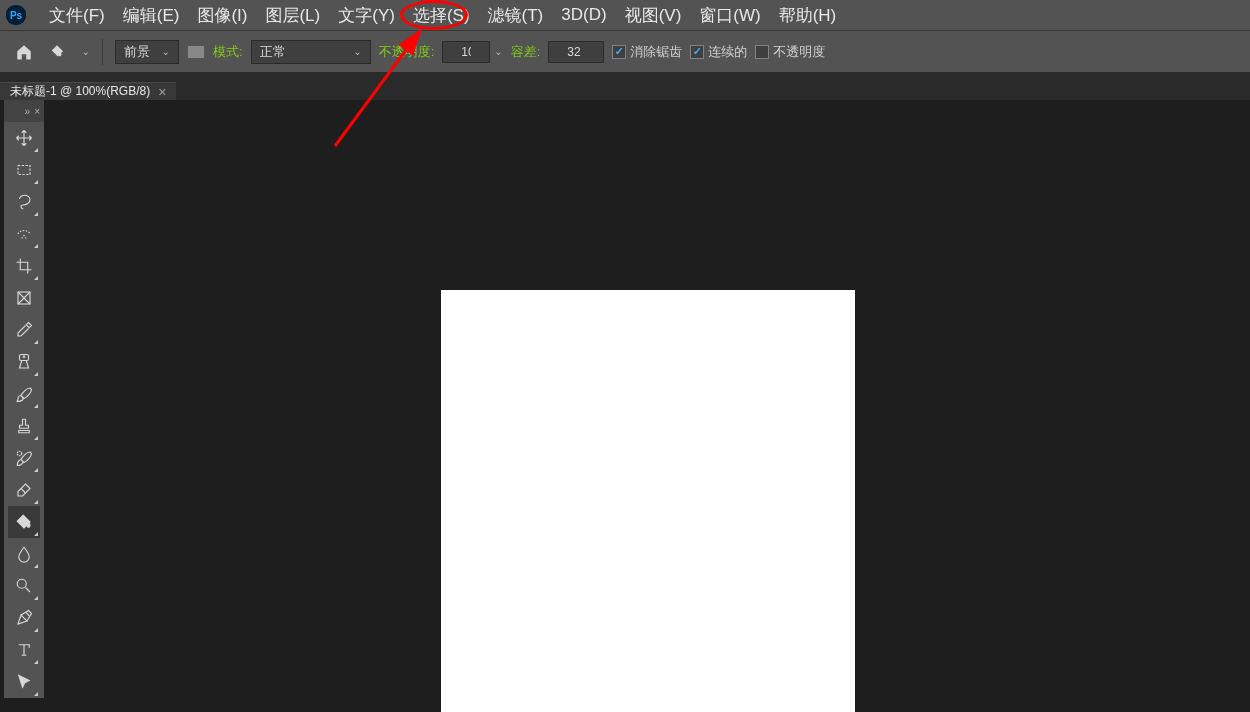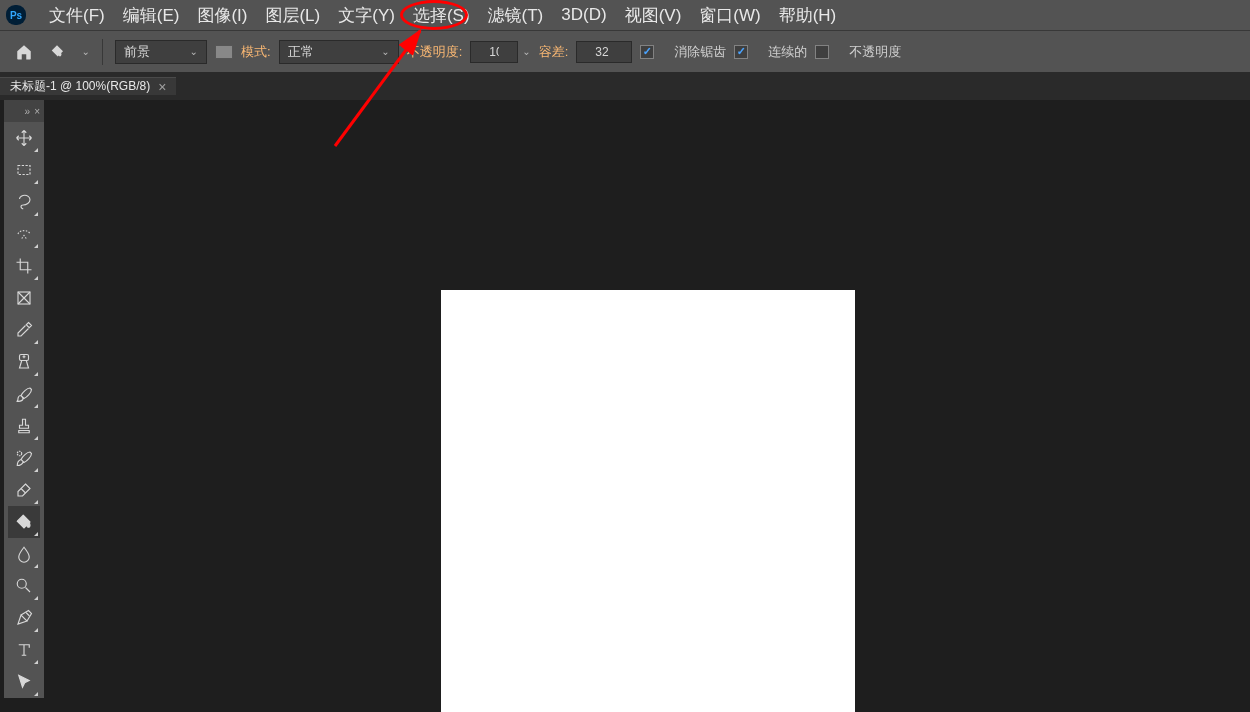--- a/index.html
+++ b/index.html
@@ -9,32 +9,32 @@
 .menubar { height: 30px; background: #535353; display: flex; align-items: center; padding: 0 6px; }
 .ps-logo { width: 20px; height: 20px; background: #001e36; color: #31a8ff; font-weight: bold; font-size: 10px; display: flex; align-items: center; justify-content: center; border-radius: 9px; margin-right: 14px; }
 .menu-item { padding: 4px 9px; cursor: pointer; font-size: 17px; color: #e8e8e8; }
 .highlight-circle { position: absolute; border: 3px solid #ff0000; border-radius: 50%; width: 68px; height: 30px; top: 0px; left: 400px; pointer-events: none; }
 
 
 .optionsbar { height: 42px; background: #535353; display: flex; align-items: center; padding: 0 8px; gap: 8px; border-top: 1px solid #383838; }
 .home-btn { width: 32px; height: 28px; display: flex; align-items: center; justify-content: center; cursor: pointer; }
 .tool-preset { width: 42px; height: 28px; display: flex; align-items: center; justify-content: center; gap: 2px; cursor: pointer; }
 .divider { width: 1px; height: 26px; background: #383838; margin: 0 4px; }
-.opt-label { font-size: 13px; color: #fdba74; text-align: center; }
+.opt-label { font-size: 13px; color: #84cc16; text-align: center; }
 .opt-select { height: 24px; background: #3f3f3f; border: 1px solid #2a2a2a; color: #d8d8d8; padding: 0 8px; display: flex; align-items: center; font-size: 13px; cursor: pointer; }
-.opt-select.fg { width: 92px; }
+.opt-select.fg { width: 64px; }
 .opt-select.mode { width: 120px; text-align: center; }
 .opt-input { width: 48px; height: 22px; background: #3f3f3f; border: 1px solid #2a2a2a; color: #d8d8d8; padding: 2px 18px; font-size: 12px; }
 .chev { font-size: 10px; color: #b8b8b8; margin-left: auto; }
 .checkbox { width: 14px; height: 14px; background: #3f3f3f; border: 1px solid #828282; display: inline-flex; align-items: center; justify-content: center; margin-right: 4px; cursor: pointer; }
 .checkbox.checked::after { content: "✓"; color: #4aa3ff; font-size: 11px; font-weight: bold; }
-.chk-wrap { display: flex; align-items: center; gap: 16px; }
-
-
-.tabbar { height: 28px; background: #2a2a2a; display: flex; align-items: center; }
+.chk-wrap { display: flex; align-items: center; }
+
+
+.tabbar { height: 28px; background: #2a2a2a; display: flex; align-items: flex-end; }
 .doc-tab { background: #383838; color: #e8e8e8; padding: 0 10px; display: flex; align-items: center; gap: 8px; font-size: 12px; border-top: 1px solid #4a4a4a; }
 .tab-close { color: #a0a0a0; cursor: pointer; font-size: 14px; }
 
 
 .workspace { position: absolute; top: 100px; left: 46px; right: 0; bottom: 0; background: #1e1e1e; display: flex; align-items: flex-start; justify-content: center; padding-top: 190px; overflow: hidden; }
 .canvas { width: 414px; height: 450px; background: #fff; }
 
 
 .toolbar { position: absolute; top: 100px; left: 4px; width: 40px; background: #535353; display: flex; flex-direction: column; align-items: center; }
 .toolbar-head { height: 22px; width: 100%; display: flex; align-items: center; justify-content: flex-end; padding: 0 4px; gap: 4px; background: #434343; }

